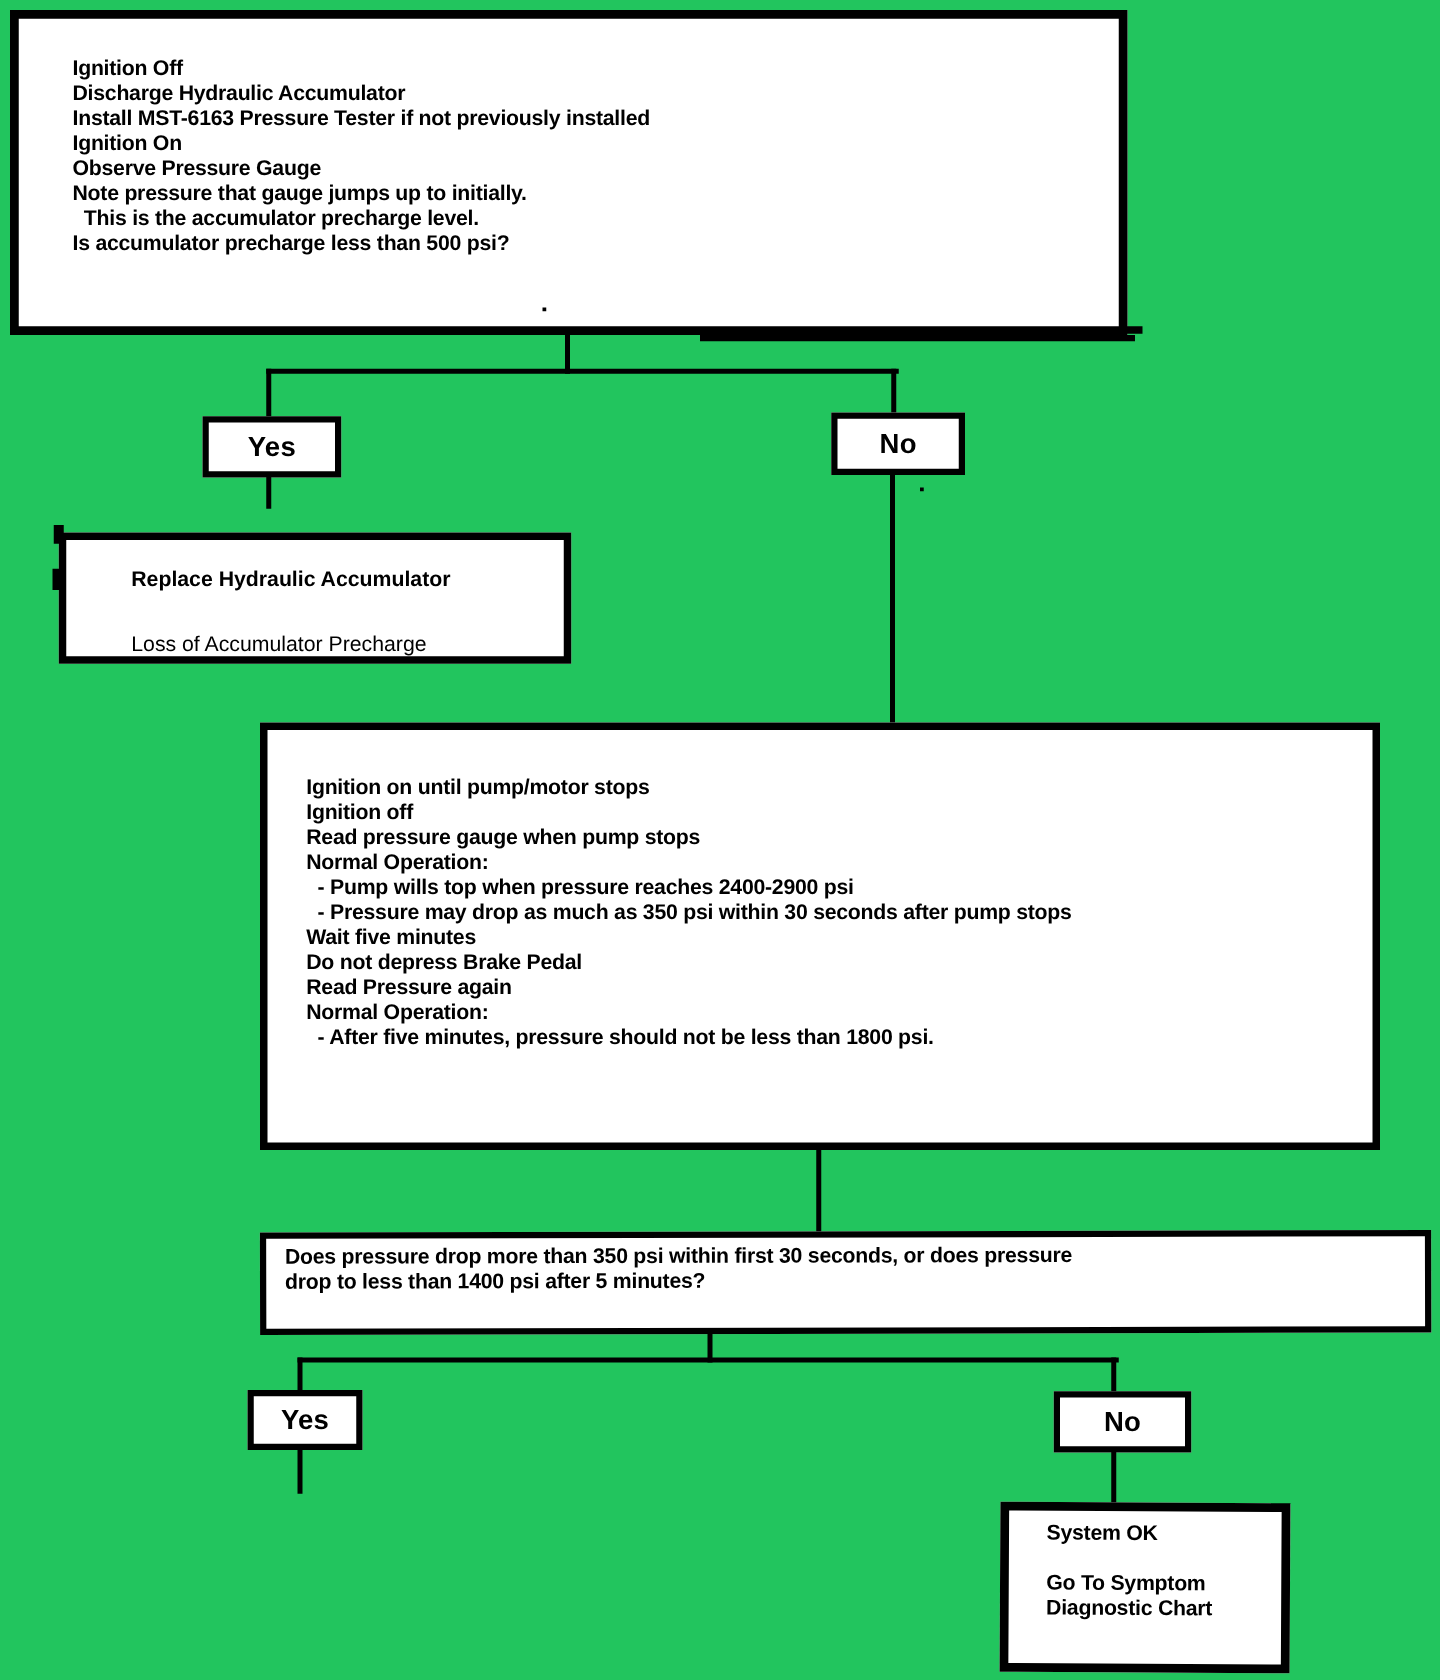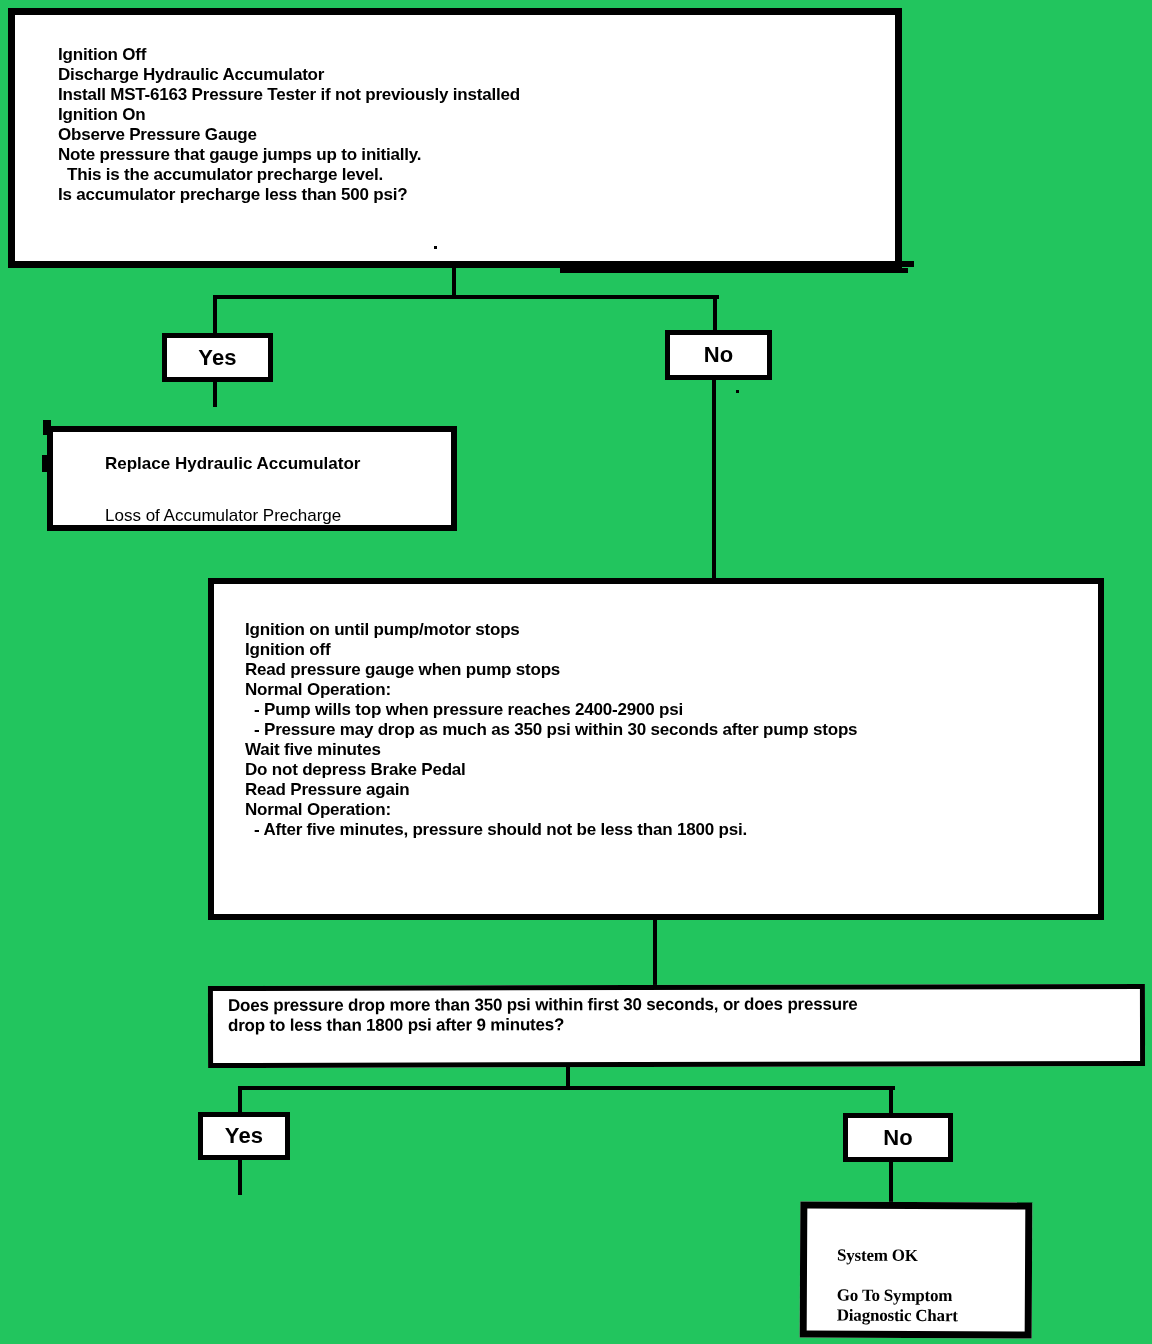--- a/index.html
+++ b/index.html
@@ -61,21 +61,21 @@
   
   #yes2-box { left: 198px; top: 1112px; width: 92px;  height: 48px; border-width: 5px; }
   #no2-box  { left: 843px; top: 1113px; width: 110px; height: 49px; border-width: 5px; }
 
   
   #result-leakdown { left: 163px; top: 1193px; width: 347px; height: 143px; border-width: 7px; }
   #result-leakdown .fc-text { left: 37px; top: 35px; }
 
   
   #result-ok { left: 800px; top: 1202px; width: 232px; height: 136px; border-width: 7px; transform: rotate(0.3deg); }
-  #result-ok .fc-text { left: 30px; top: 37px; font-family: Liberation Serif, serif; }
+  #result-ok .fc-text { left: 30px; top: 8px; }
 
   
   #c1  { left: 452px; top: 266px; width: 4px;   height: 33px; }
   #c2  { left: 213px; top: 295px; width: 506px; height: 4px;  }
   #c3  { left: 213px; top: 295px; width: 4px;   height: 40px; }
   #c4  { left: 713px; top: 295px; width: 4px;   height: 37px; }
   #c5  { left: 213px; top: 380px; width: 4px;   height: 27px; }
   #c6  { left: 712px; top: 378px; width: 4px;   height: 202px; }
   #c7  { left: 653px; top: 918px; width: 4px;   height: 69px; }
   #c8  { left: 566px; top: 1065px; width: 4px;  height: 25px; }
@@ -141,21 +141,21 @@
 <span>Do not depress Brake Pedal</span>
 <span>Read Pressure again</span>
 <span>Normal Operation:</span>
 <span>  - After five minutes, pressure should not be less than 1800 psi.</span></div>
   </div>
 
   <div class="fc-line" id="c7"></div>
 
   <div class="fc-box" id="question-box">
     <div class="fc-text"><span>Does pressure drop more than 350 psi within first 30 seconds, or does pressure</span>
-<span>drop to less than 1800 psi after 9 minutes?</span></div>
+<span>drop to less than 1400 psi after 5 minutes?</span></div>
   </div>
 
   <div class="fc-line" id="c8"></div>
   <div class="fc-line" id="c9"></div>
   <div class="fc-line" id="c10"></div>
   <div class="fc-line" id="c11"></div>
 
   <div class="fc-box fc-label" id="yes2-box">
     <span>Yes</span>
   </div>

